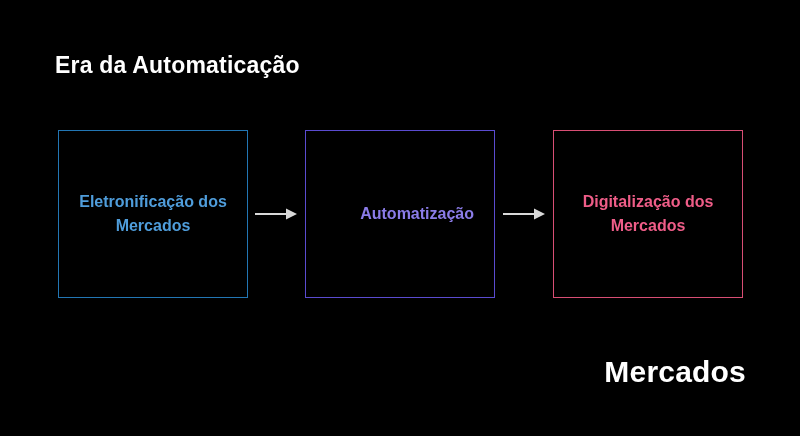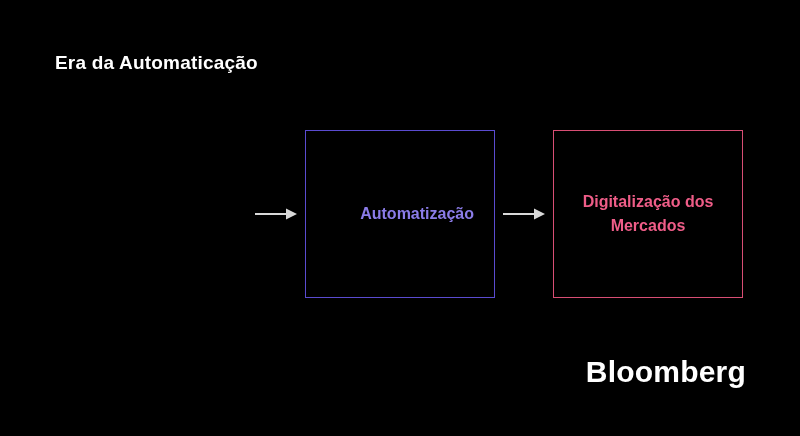--- a/index.html
+++ b/index.html
@@ -12,21 +12,21 @@
       width: 800px;
       height: 436px;
       background: var(--bg-color, #000000);
       font-family: "Liberation Sans", sans-serif;
       overflow: hidden;
     }
     .title {
       position: absolute;
       left: 55px;
       top: 52px;
-      font-size: 19px;
+      font-size: 23px;
       font-weight: bold;
       color: var(--title-color, #ffffff);
       letter-spacing: 0.2px;
     }
     .flow-box {
       position: absolute;
       top: 130px;
       width: 190px;
       height: 168px;
       border: 1px solid currentColor;
@@ -71,20 +71,23 @@
       letter-spacing: 0.2px;
     }
   </style>
 </head>
 <body>
 
 <div class="stage" style="--bg-color: #000000; --title-color: #ffffff; --arrow-color: #d8d8d8; --logo-color: #ffffff;">
 
   <div class="title">Era da Automaticação</div>
 
+  <div class="flow-box box-0" style="border-color: rgb(34, 118, 180); color: rgb(79, 157, 219);">
+    <span class="box-label">Eletronificação dos Mercados</span>
+  </div>
 
   <div class="arrow arrow-0">
     <svg viewBox="0 0 46 14" xmlns="http://www.w3.org/2000/svg" aria-hidden="true">
       <line x1="2" y1="7" x2="33" y2="7" stroke="currentColor" stroke-width="2"></line>
       <path d="M33 1.5 L44 7 L33 12.5 Z" fill="currentColor"></path>
     </svg>
   </div>
 
   <div class="flow-box box-1" style="border-color: rgb(90, 75, 208); color: rgb(139, 124, 232); text-align: right;">
     <span class="box-label">Automatização</span>
@@ -94,15 +97,15 @@
     <svg viewBox="0 0 46 14" xmlns="http://www.w3.org/2000/svg" aria-hidden="true">
       <line x1="2" y1="7" x2="33" y2="7" stroke="currentColor" stroke-width="2"></line>
       <path d="M33 1.5 L44 7 L33 12.5 Z" fill="currentColor"></path>
     </svg>
   </div>
 
   <div class="flow-box box-2" style="border-color: rgb(216, 78, 116); color: rgb(239, 93, 136);">
     <span class="box-label">Digitalização dos Mercados</span>
   </div>
 
-  <div class="logo">Bloomberg</div>
+  <div class="logo">Mercados</div>
 
 </div>
 
 </body></html>

